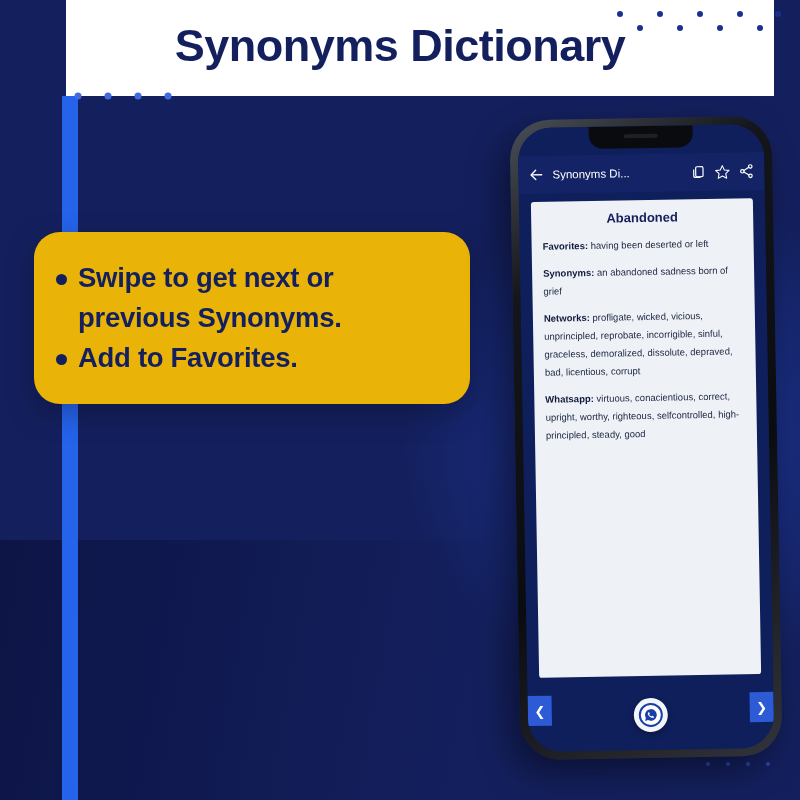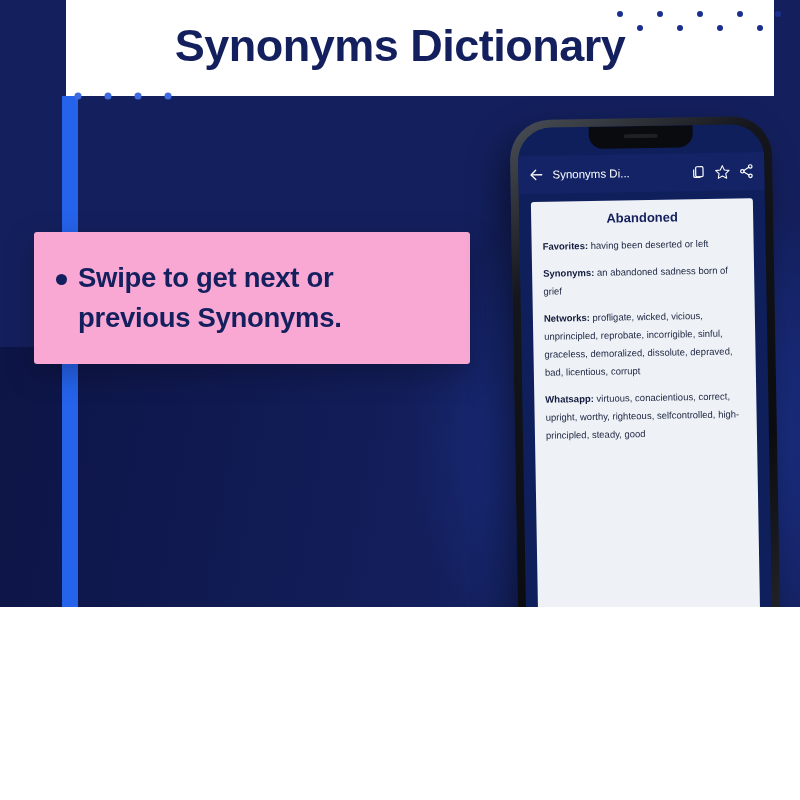--- a/index.html
+++ b/index.html
@@ -4,21 +4,21 @@
 <style>
   * { box-sizing: border-box; margin: 0; padding: 0; }
   html, body {
     width: 800px; height: 800px;
     font-family: "Liberation Sans", sans-serif;
     overflow: hidden;
     background: #ffffff;
   }
   .page {
     position: relative;
-    width: 800px; height: 607px;
+    width: 800px; height: 800px;
     background: #14205e;
     overflow: hidden;
   }
 
   
   .header {
     position: absolute;
     left: 0; top: 0;
     width: 800px; height: 96px;
     background: #ffffff;
@@ -89,22 +89,22 @@
     width: 90px; height: 70px;
     z-index: 1;
   }
 
   
   .card {
     position: absolute;
     left: 34px; top: 232px;
     width: 436px;
     padding: 26px 26px 26px 22px;
-    background: #f9a8d4;
-    border-radius: 3px;
+    background: #eab308;
+    border-radius: 26px;
     z-index: 4;
     box-shadow: 0 10px 30px rgba(0,0,0,0.25);
   }
   .feature-list { list-style: none; }
   .feature-item {
     position: relative;
     padding-left: 22px;
     font-size: 27.5px;
     line-height: 1.45;
     font-weight: bold;
@@ -300,20 +300,21 @@
           <circle cx="102" cy="10" r="3.5"></circle>
       </g>
     </svg>
   </div>
 
   <div class="stripe"></div>
 
   <div class="card">
     <ul class="feature-list">
       <li class="feature-item">Swipe to get next or previous Synonyms.</li>
+      <li class="feature-item">Add to Favorites.</li>
     </ul>
   </div>
 
   <div class="phone">
     <div class="phone-screen">
       <div class="notch">
         <div class="notch-speaker"></div>
       </div>
 
       <div class="appbar">

